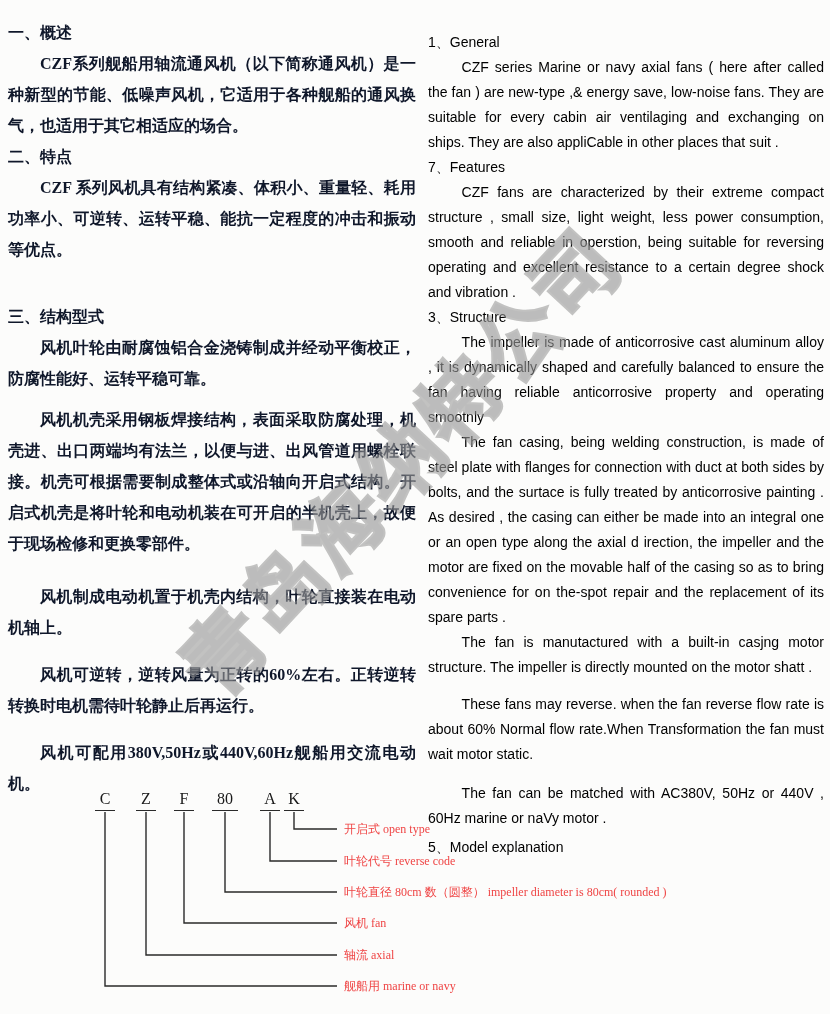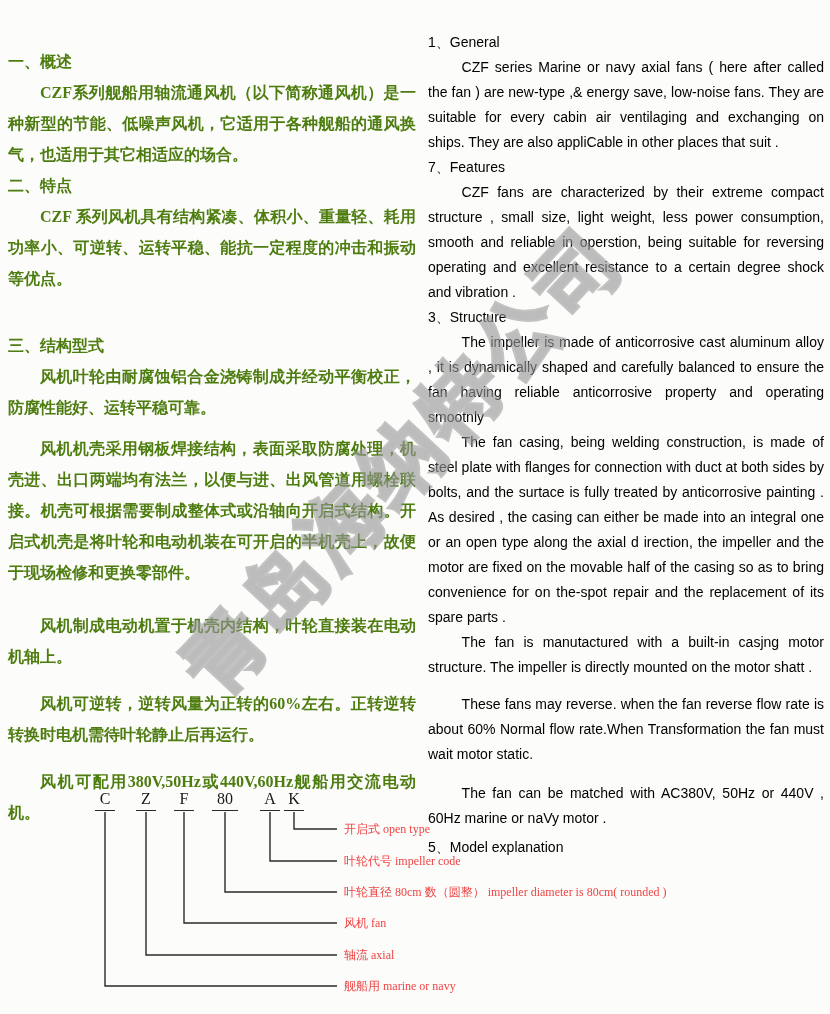--- a/index.html
+++ b/index.html
@@ -8,28 +8,28 @@
     width: 830px;
     height: 1014px;
     background: #fcfcfb;
     overflow: hidden;
     color: #1c1c1c;
   }
 
   
   .col-left {
     position: absolute;
-    left: 8px; top: 46px;
+    left: 8px; top: 17px;
     width: 408px;
     font-family: "Liberation Serif", "DejaVu Serif", serif;
     font-weight: 700;
     font-size: 16px;
     line-height: 31px;
     text-align: justify;
-    color: #4d7c0f;
+    color: #0f172a;
   }
   .col-right {
     position: absolute;
     left: 428px; top: 30px;
     width: 396px;
     font-family: "Liberation Sans", "DejaVu Sans", sans-serif;
     font-weight: 400;
     font-size: 14px;
     line-height: 25px;
     text-align: justify;
@@ -156,20 +156,20 @@
     <svg class="callout-svg" width="830" height="228">
       <polyline points="294,26 294,43 337,43" fill="none" stroke="#2a2a2a" stroke-width="1.4"></polyline>
       <polyline points="270,26 270,75 337,75" fill="none" stroke="#2a2a2a" stroke-width="1.4"></polyline>
       <polyline points="225,26 225,106 337,106" fill="none" stroke="#2a2a2a" stroke-width="1.4"></polyline>
       <polyline points="184,26 184,137 337,137" fill="none" stroke="#2a2a2a" stroke-width="1.4"></polyline>
       <polyline points="146,26 146,169 337,169" fill="none" stroke="#2a2a2a" stroke-width="1.4"></polyline>
       <polyline points="105,26 105,200 337,200" fill="none" stroke="#2a2a2a" stroke-width="1.4"></polyline>
     </svg>
 
     <span class="diagram-label" style="top:32px;">开启式 open type</span>
-    <span class="diagram-label" style="top:64px;">叶轮代号 impeller code</span>
+    <span class="diagram-label" style="top:64px;">叶轮代号 reverse code</span>
     <span class="diagram-label" style="top:95px;">叶轮直径 80cm 数（圆整）  impeller diameter is 80cm( rounded )</span>
     <span class="diagram-label" style="top:126px;">风机 fan</span>
     <span class="diagram-label" style="top:158px;">轴流 axial</span>
     <span class="diagram-label" style="top:189px;">舰船用  marine or navy</span>
   </div>
 
 </div>
 
 </body></html>

